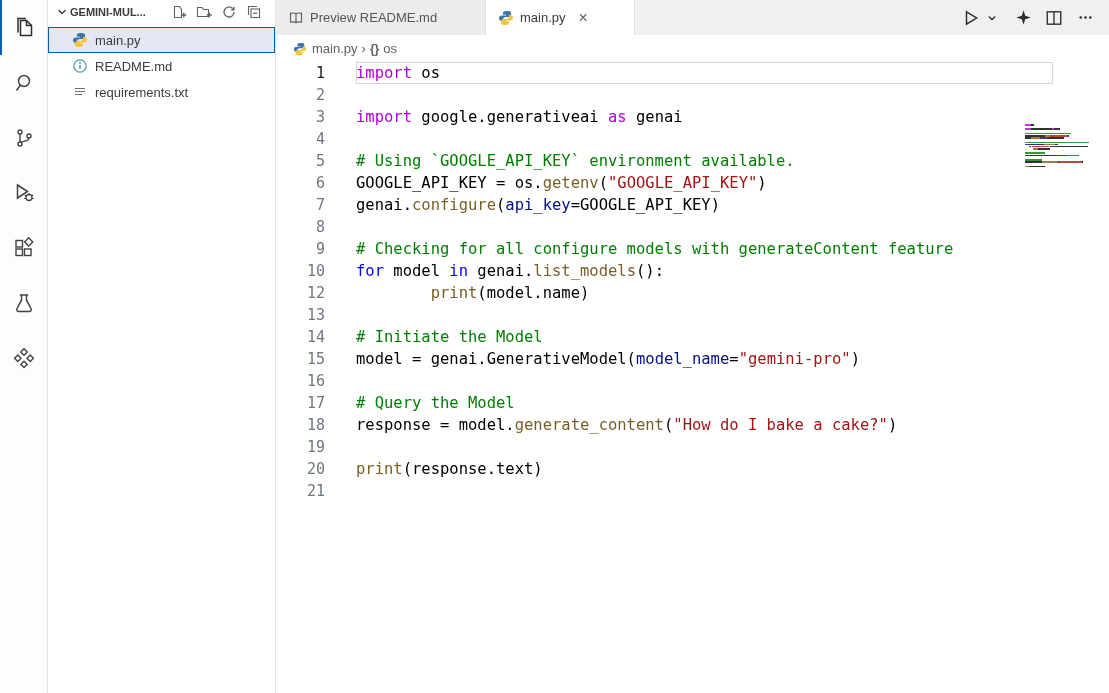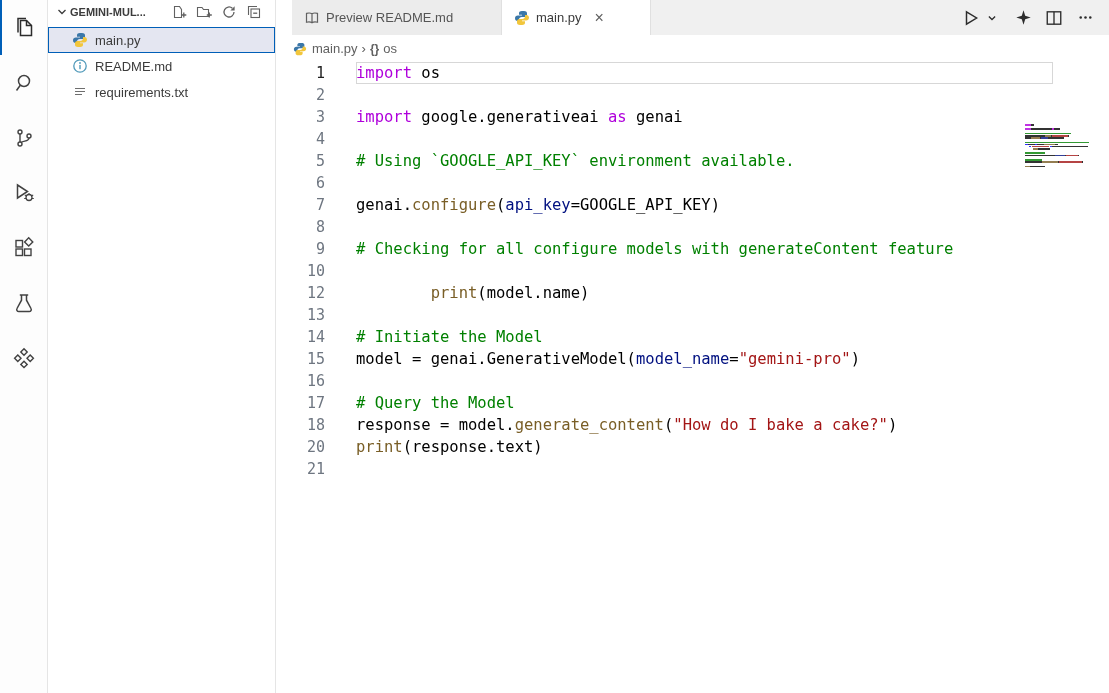--- a/index.html
+++ b/index.html
@@ -22,21 +22,21 @@
   .section-header .spacer{flex:1}
   .section-actions{display:flex;gap:9px;align-items:center}
   .icon-btn{display:inline-flex;align-items:center;justify-content:center;cursor:pointer}
   .file-list{margin-top:3px}
   .file-row{height:26px;display:flex;align-items:center;padding-left:24px;font-size:13px;color:#3b3b3b;cursor:pointer;white-space:nowrap}
   .file-row .file-icon{width:16px;height:16px;margin-right:7px;display:inline-flex;align-items:center;justify-content:center;flex:0 0 16px}
   .file-row.selected{background:var(--c-selection_bg);outline:1px solid var(--c-accent);outline-offset:-1px}
 
   
   .editor-group{position:absolute;left:276px;top:0;right:0;height:100%;background:#fff}
-  .tab-bar{position:absolute;left:16px;top:0;right:0;height:35px;background:#f0f0f0;display:flex;align-items:stretch}
+  .tab-bar{position:absolute;left:0;top:0;right:0;height:35px;background:#f0f0f0;display:flex;align-items:stretch}
   .tab{display:flex;align-items:center;padding:0 12px;font-size:13px;color:#555;border-right:1px solid #e0e0e0;cursor:pointer;background:#ececec}
   .tab .tab-icon{margin-right:6px;display:inline-flex}
   .tab.active{background:#ffffff;color:#3b3b3b}
   .tab.tab-preview{width:210px}
   .tab.tab-code{width:149px}
   .tab-close{margin-left:10px;font-size:16px;line-height:1;color:#616161;cursor:pointer;padding:1px 3px;border-radius:3px}
   .editor-actions{margin-left:auto;display:flex;align-items:center;gap:11px;padding-right:14px}
   .editor-actions .icon-btn{width:20px;height:20px}
   .run-group{display:flex;align-items:center;gap:1px}
 
@@ -283,35 +283,37 @@
           <div class="code-line">
             <div class="ln">4</div>
             <div class="line-body"></div>
           </div>
           <div class="code-line">
             <div class="ln">5</div>
             <div class="line-body"><span class="tk-c"># Using `GOOGLE_API_KEY` environment available.</span></div>
           </div>
           <div class="code-line">
             <div class="ln">6</div>
+            <div class="line-body"><span class="tk-d">GOOGLE_API_KEY = os.</span><span class="tk-f">getenv</span><span class="tk-d">(</span><span class="tk-s">"GOOGLE_API_KEY"</span><span class="tk-d">)</span></div>
           </div>
           <div class="code-line">
             <div class="ln">7</div>
             <div class="line-body"><span class="tk-d">genai.</span><span class="tk-f">configure</span><span class="tk-d">(</span><span class="tk-p">api_key</span><span class="tk-d">=</span><span class="tk-d">GOOGLE_API_KEY</span><span class="tk-d">)</span></div>
           </div>
           <div class="code-line">
             <div class="ln">8</div>
             <div class="line-body"></div>
           </div>
           <div class="code-line">
             <div class="ln">9</div>
             <div class="line-body"><span class="tk-c"># Checking for all configure models with generateContent feature</span></div>
           </div>
           <div class="code-line">
             <div class="ln">10</div>
+            <div class="line-body"><span class="tk-k2">for</span><span class="tk-d"> model </span><span class="tk-k2">in</span><span class="tk-d"> genai.</span><span class="tk-f">list_models</span><span class="tk-d">():</span></div>
           </div>
           <div class="code-line">
             <div class="ln">12</div>
             <div class="line-body"><span class="tk-d">        </span><span class="tk-f">print</span><span class="tk-d">(</span><span class="tk-d">model.name</span><span class="tk-d">)</span></div>
           </div>
           <div class="code-line">
             <div class="ln">13</div>
             <div class="line-body"></div>
           </div>
           <div class="code-line">
@@ -326,20 +328,24 @@
             <div class="ln">16</div>
             <div class="line-body"></div>
           </div>
           <div class="code-line">
             <div class="ln">17</div>
             <div class="line-body"><span class="tk-c"># Query the Model</span></div>
           </div>
           <div class="code-line">
             <div class="ln">18</div>
             <div class="line-body"><span class="tk-d">response = model.</span><span class="tk-f">generate_content</span><span class="tk-d">(</span><span class="tk-s">"How do I bake a cake?"</span><span class="tk-d">)</span></div>
+          </div>
+          <div class="code-line">
+            <div class="ln">19</div>
+            <div class="line-body"></div>
           </div>
           <div class="code-line">
             <div class="ln">20</div>
             <div class="line-body"><span class="tk-f">print</span><span class="tk-d">(</span><span class="tk-d">response.text</span><span class="tk-d">)</span></div>
           </div>
           <div class="code-line">
             <div class="ln">21</div>
             <div class="line-body"></div>
           </div>
         </div>

